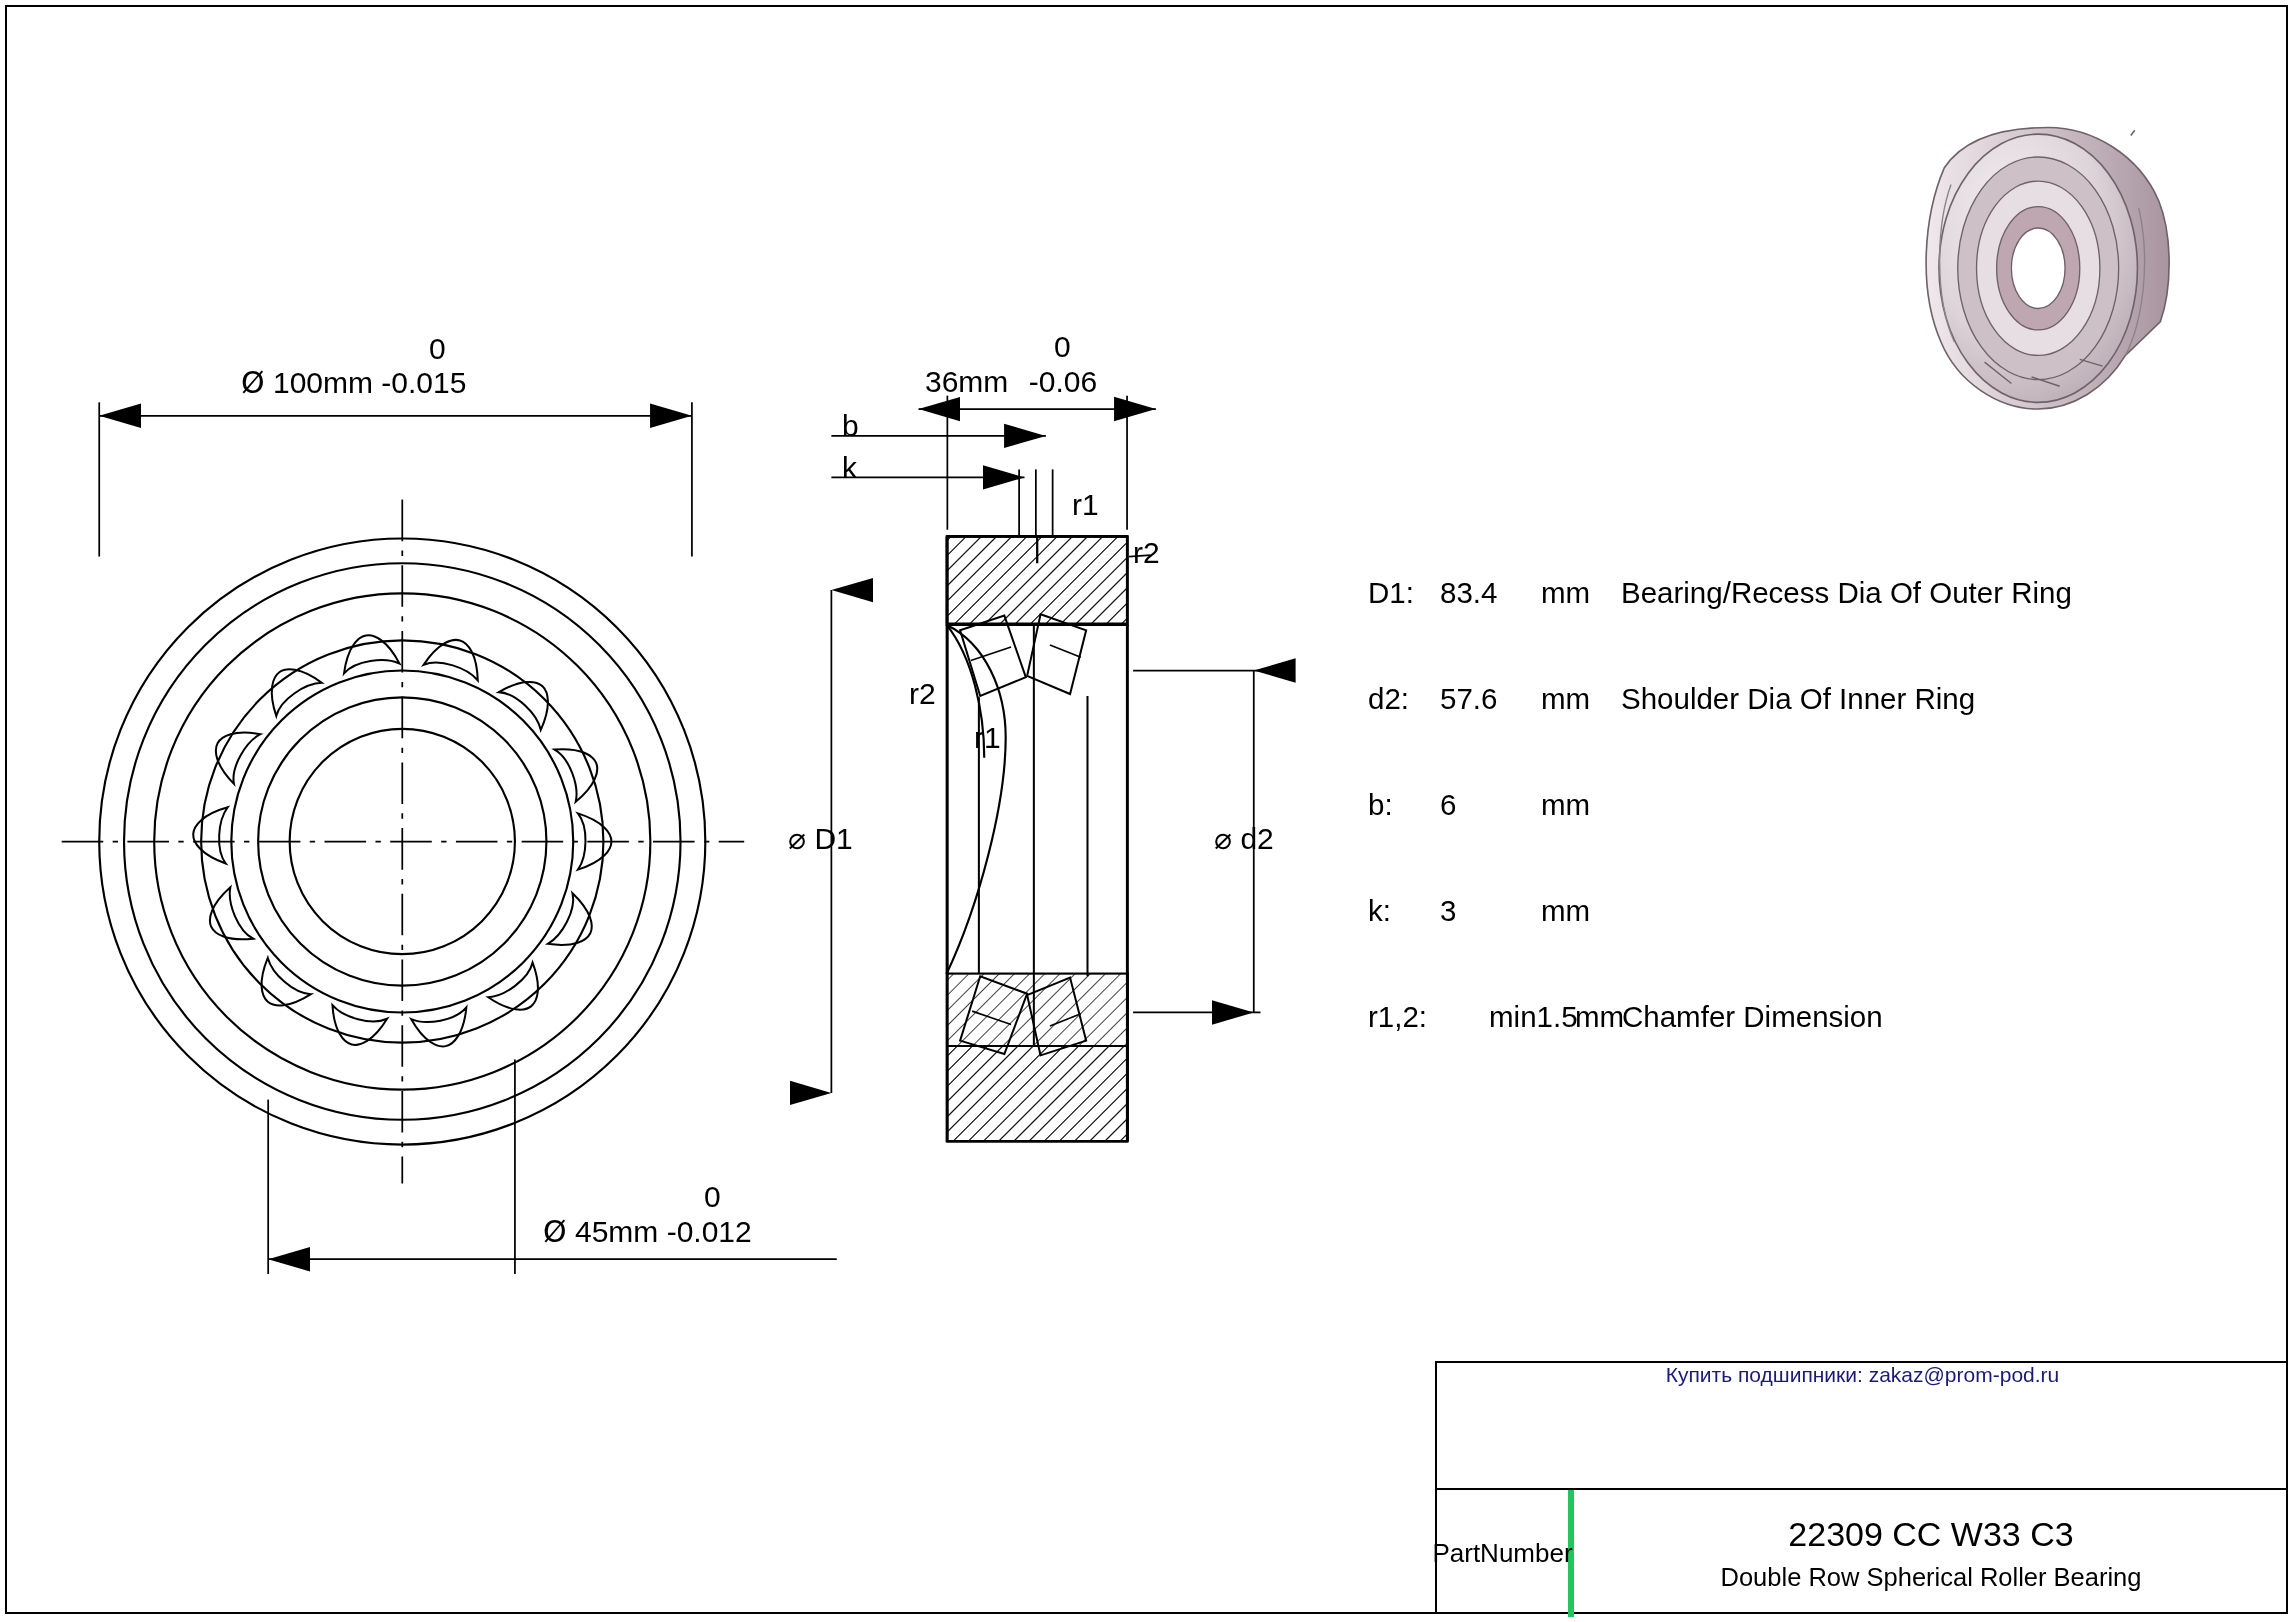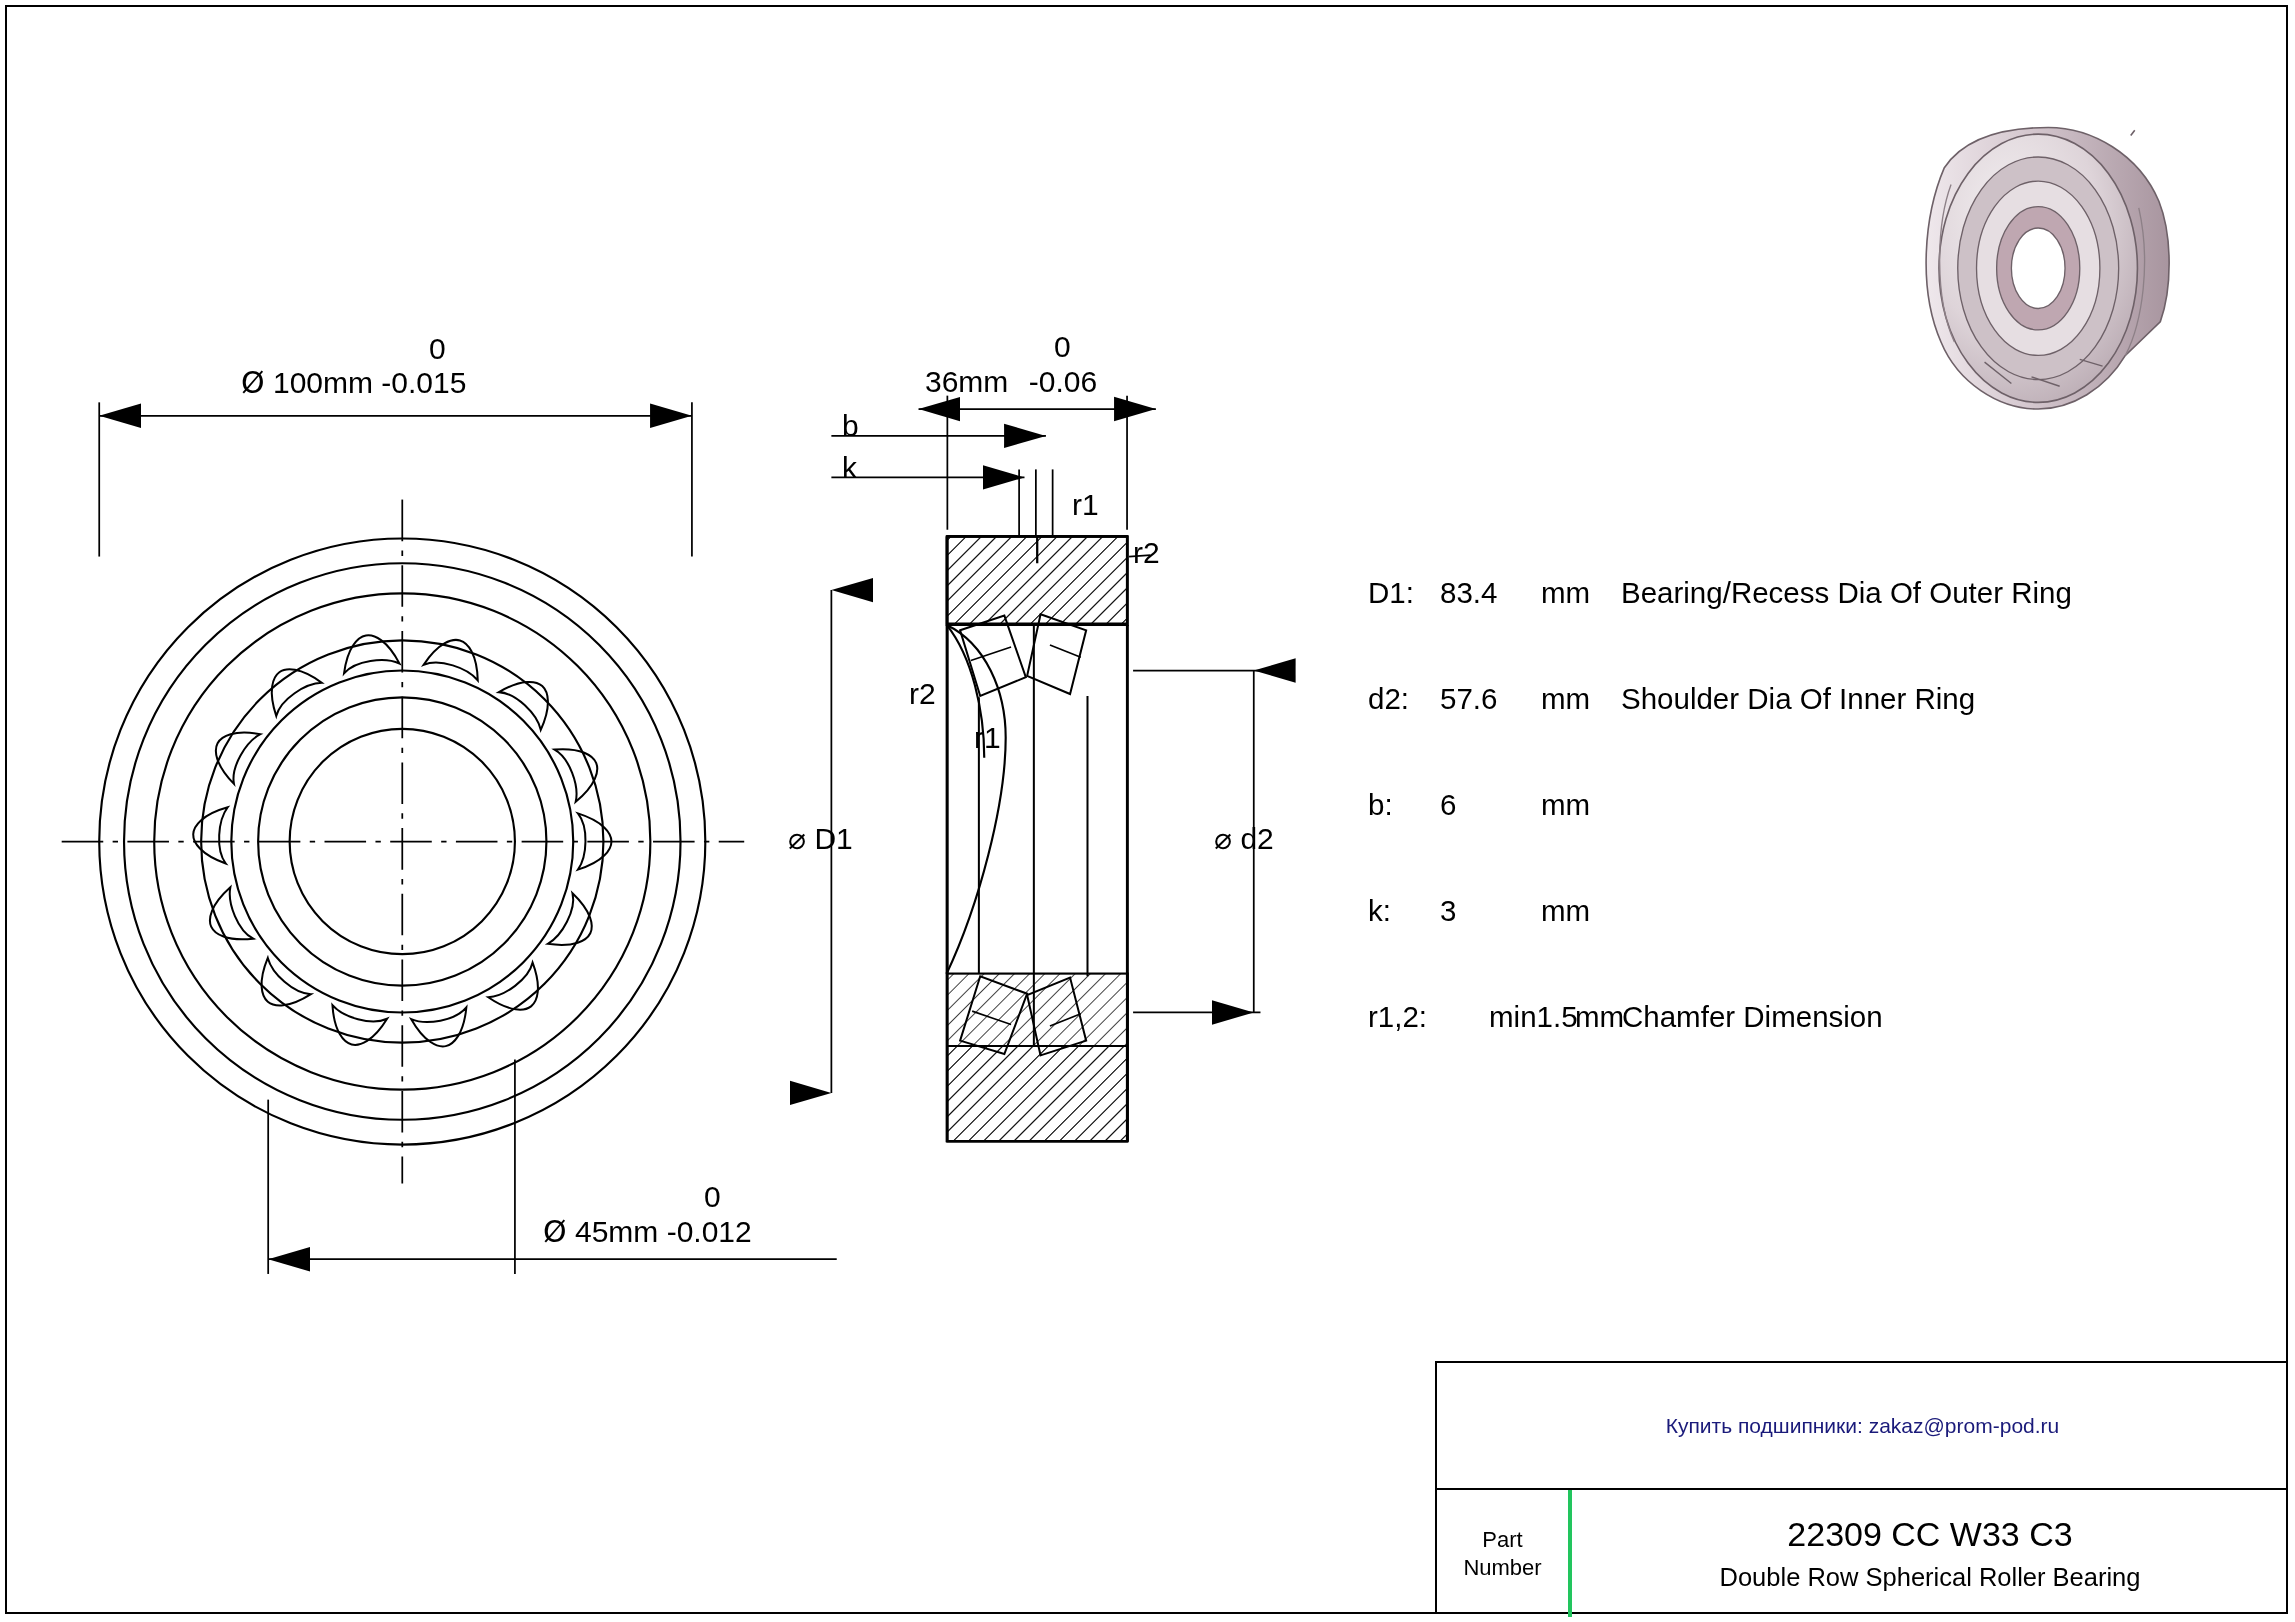--- a/index.html
+++ b/index.html
@@ -80,40 +80,40 @@
     width: 853px;
     height: 253px;
     border-left: 2px solid #000;
     border-top: 2px solid #000;
     box-sizing: border-box;
   }
   .tb-top {
     height: 125px;
     border-bottom: 2px solid #000;
     display: flex;
-    align-items: center;
+    align-items: flex-start;
     justify-content: center;
   }
   .tb-top .promo {
     font-size: 21px;
     color: #1a1a7a;
   }
   .tb-bottom {
     height: 127px;
     display: flex;
   }
   .tb-label-cell {
     width: 131px;
     flex: 0 0 131px;
-    border-right: 4px solid #22c55e;
+    border-right: 6px solid #22c55e;
     display: flex;
-    flex-direction: column;
+    flex-direction: row;
     align-items: center;
     justify-content: center;
-    font-size: 22px;
+    font-size: 26px;
     line-height: 1.25;
   }
   .tb-main-cell {
     flex: 1 1 auto;
     display: flex;
     flex-direction: column;
     align-items: center;
     justify-content: center;
   }
   .tb-part {

